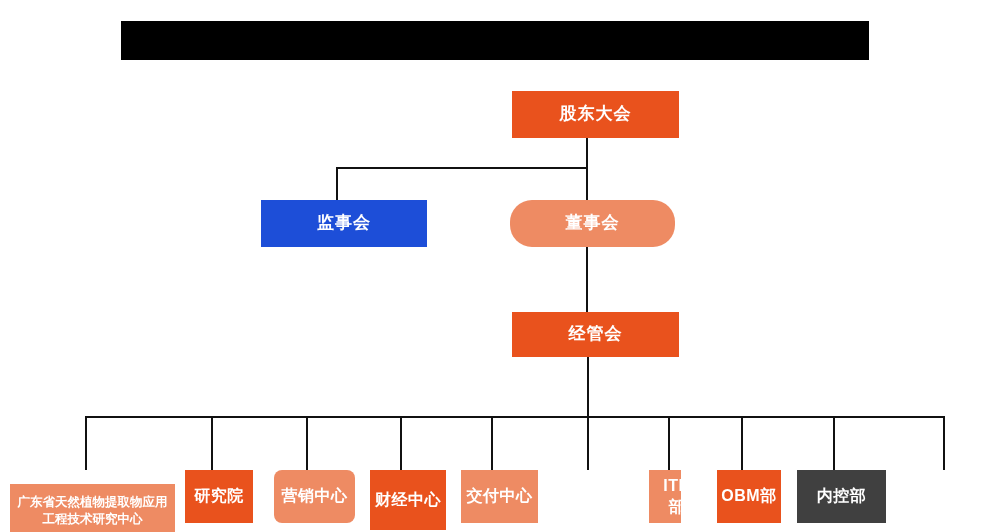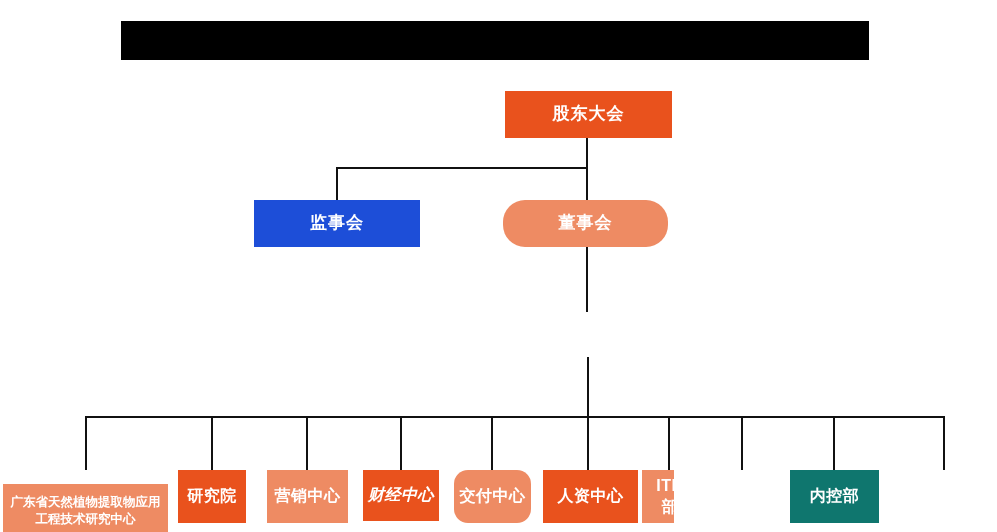--- a/index.html
+++ b/index.html
@@ -39,20 +39,21 @@
     align-items:center;
     justify-content:center;
     text-align:center;
     color:var(--text);
     font-weight:bold;
     font-size:17px;
     letter-spacing:1px;
     box-sizing:border-box;
     padding:2px 4px;
     line-height:1.3;
+    margin-left:7px;
   }
   .node.small{font-size:16px;letter-spacing:0.5px;}
   .node.xs{font-size:12.5px;letter-spacing:0;line-height:1.35;padding:2px 3px;}
 </style>
 </head>
 <body>
 
 <div class="stage">
 
   <svg class="connector-svg" viewBox="0 0 997 532" xmlns="http://www.w3.org/2000/svg" aria-hidden="true">
@@ -80,32 +81,33 @@
   </svg>
 
   <div class="redacted-bar"></div>
 
   <div class="node" style="left: 505px; top: 91px; width: 167px; height: 47px; background-color: rgb(233, 82, 29);">股东大会</div>
 
   <div class="node" style="left: 254px; top: 200px; width: 166px; height: 47px; background-color: #1d4ed8;">监事会</div>
 
   <div class="node" style="left: 503px; top: 200px; width: 165px; height: 47px; background-color: rgb(238, 139, 99); border-radius: 22px;">董事会</div>
 
+  <div class="node" style="left: 505px; top: 312px; width: 167px; height: 45px; background-color: rgb(233, 82, 29);">经管会</div>
 
   <div class="node xs" style="left: 3px; top: 484px; width: 165px; height: 53px; background-color: rgb(238, 139, 99);">广东省天然植物提取物应用工程技术研究中心</div>
 
   <div class="node small" style="left: 178px; top: 470px; width: 68px; height: 53px; background-color: rgb(233, 82, 29);">研究院</div>
 
-  <div class="node small" style="left: 267px; top: 470px; width: 81px; height: 53px; background-color: rgb(238, 139, 99);">营销中心</div>
+  <div class="node small" style="left: 267px; top: 470px; width: 81px; height: 53px; background-color: rgb(238, 139, 99); border-radius: 8px;">营销中心</div>
 
-  <div class="node small" style="left: 363px; top: 470px; width: 76px; height: 51px; background-color: rgb(233, 82, 29); font-style: italic;">财经中心</div>
+  <div class="node small" style="left: 363px; top: 470px; width: 76px; height: 60px; background-color: rgb(233, 82, 29);">财经中心</div>
 
-  <div class="node small" style="left: 454px; top: 470px; width: 77px; height: 53px; background-color: rgb(238, 139, 99); border-radius: 14px;">交付中心</div>
+  <div class="node small" style="left: 454px; top: 470px; width: 77px; height: 53px; background-color: rgb(238, 139, 99);">交付中心</div>
 
-  <div class="node small" style="left: 543px; top: 470px; width: 95px; height: 53px; background-color: rgb(233, 82, 29);">人资中心</div>
 
   <div class="node small" style="left: 642px; top: 470px; width: 31px; height: 53px; background-color: rgb(238, 139, 99); padding-left: 28px;">ITD部</div>
 
+  <div class="node small" style="left: 710px; top: 470px; width: 64px; height: 53px; background-color: rgb(233, 82, 29);">OBM部</div>
 
-  <div class="node small" style="left: 790px; top: 470px; width: 89px; height: 53px; background-color: #0f766e;">内控部</div>
+  <div class="node small" style="left: 790px; top: 470px; width: 89px; height: 53px; background-color: #404040;">内控部</div>
 
 
 </div>
 
 </body></html>

